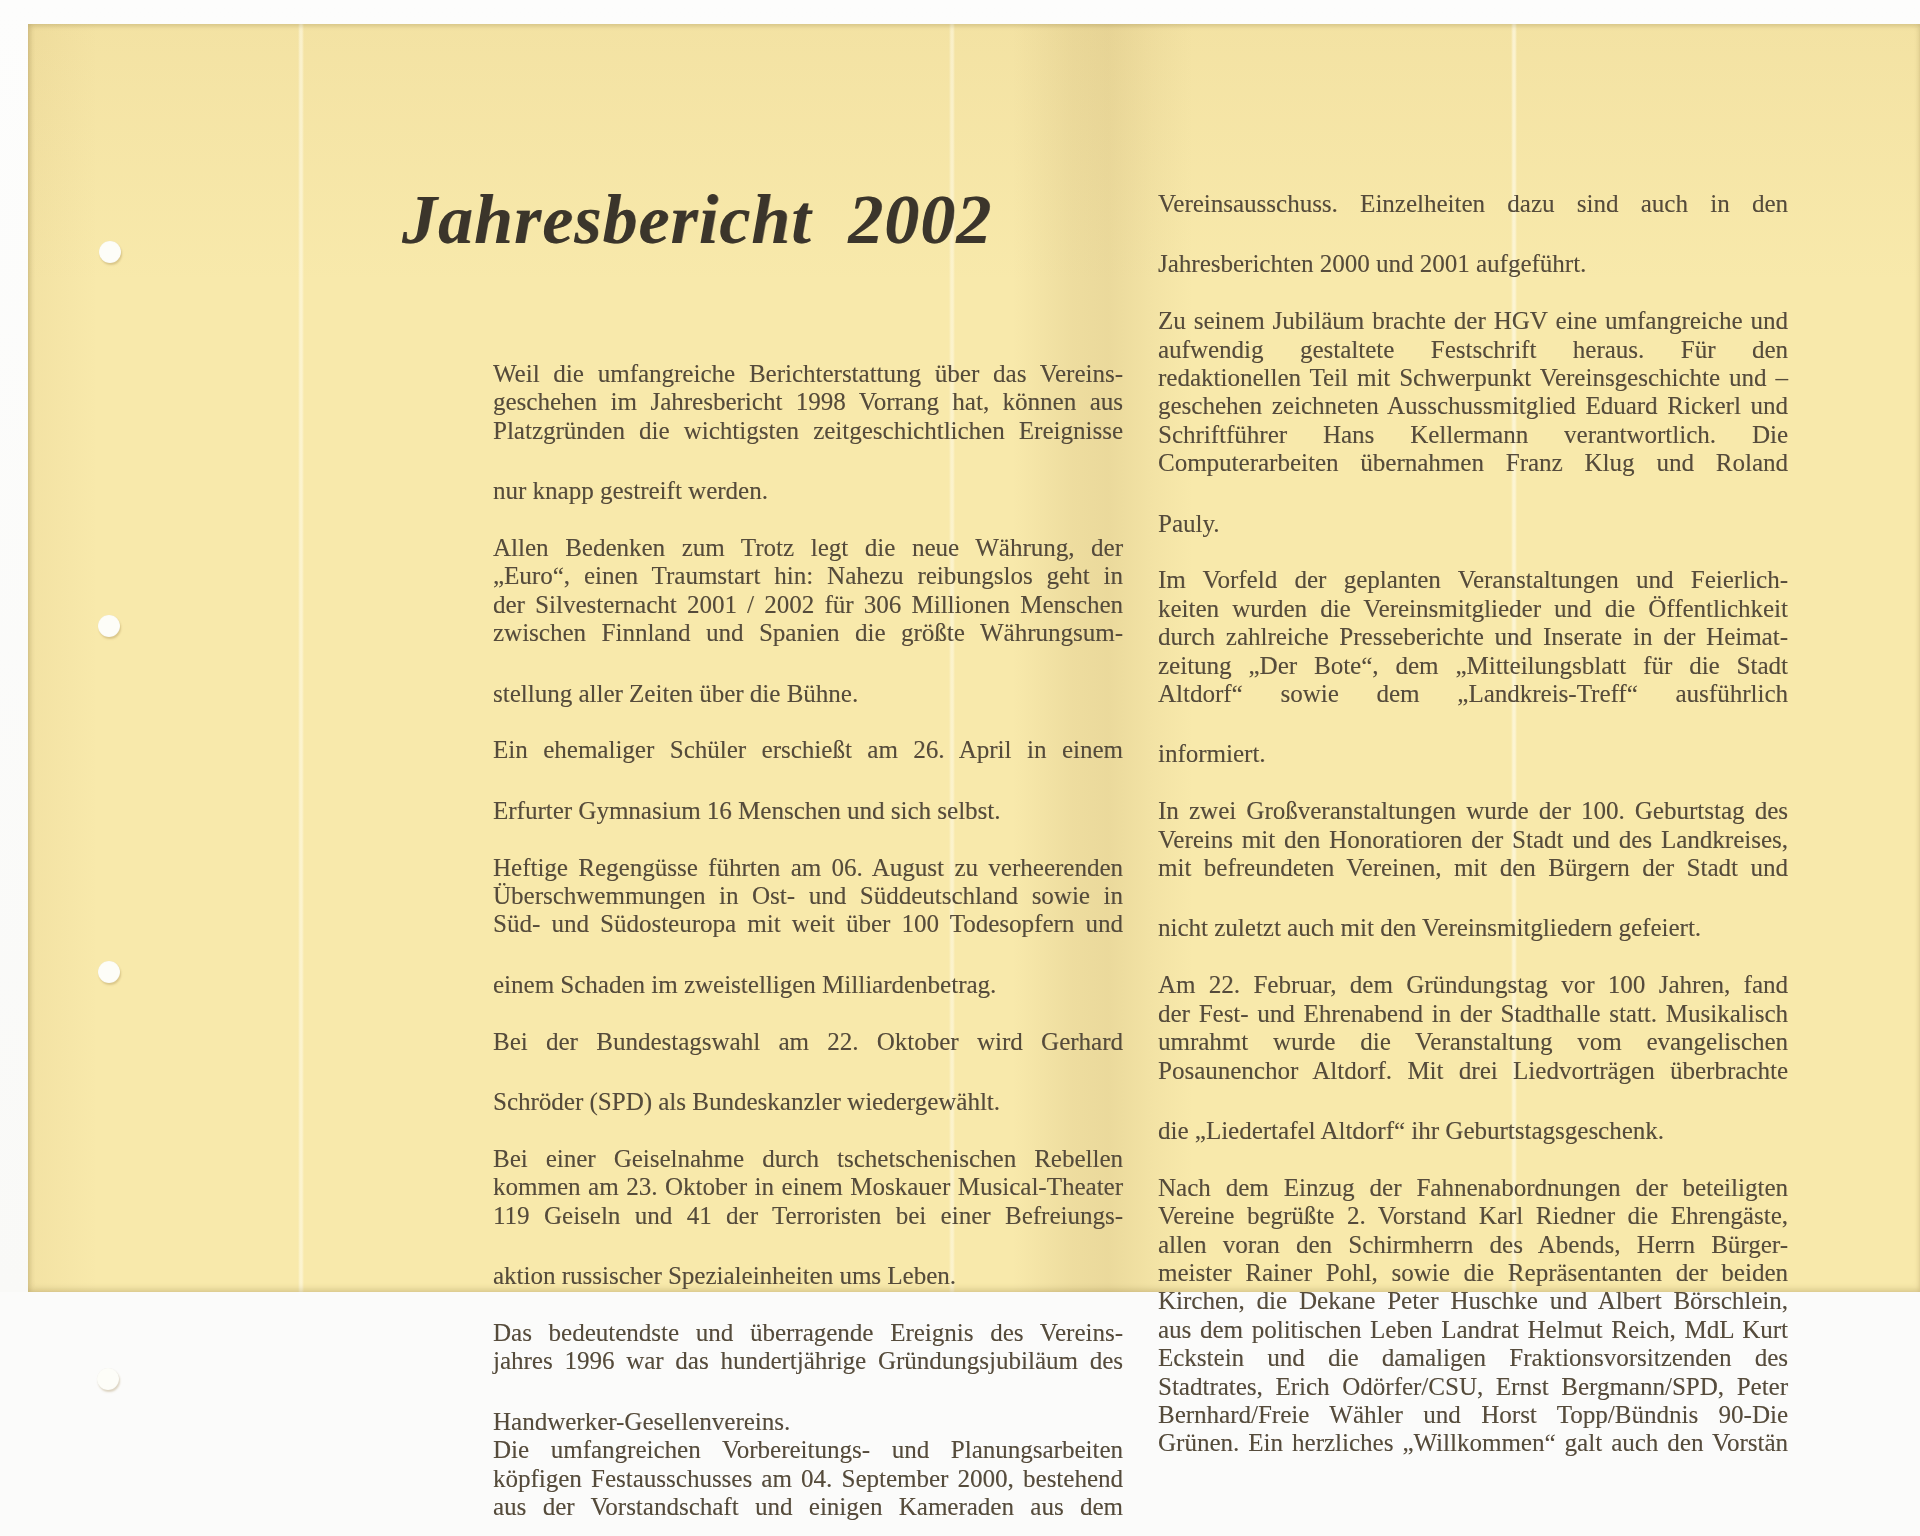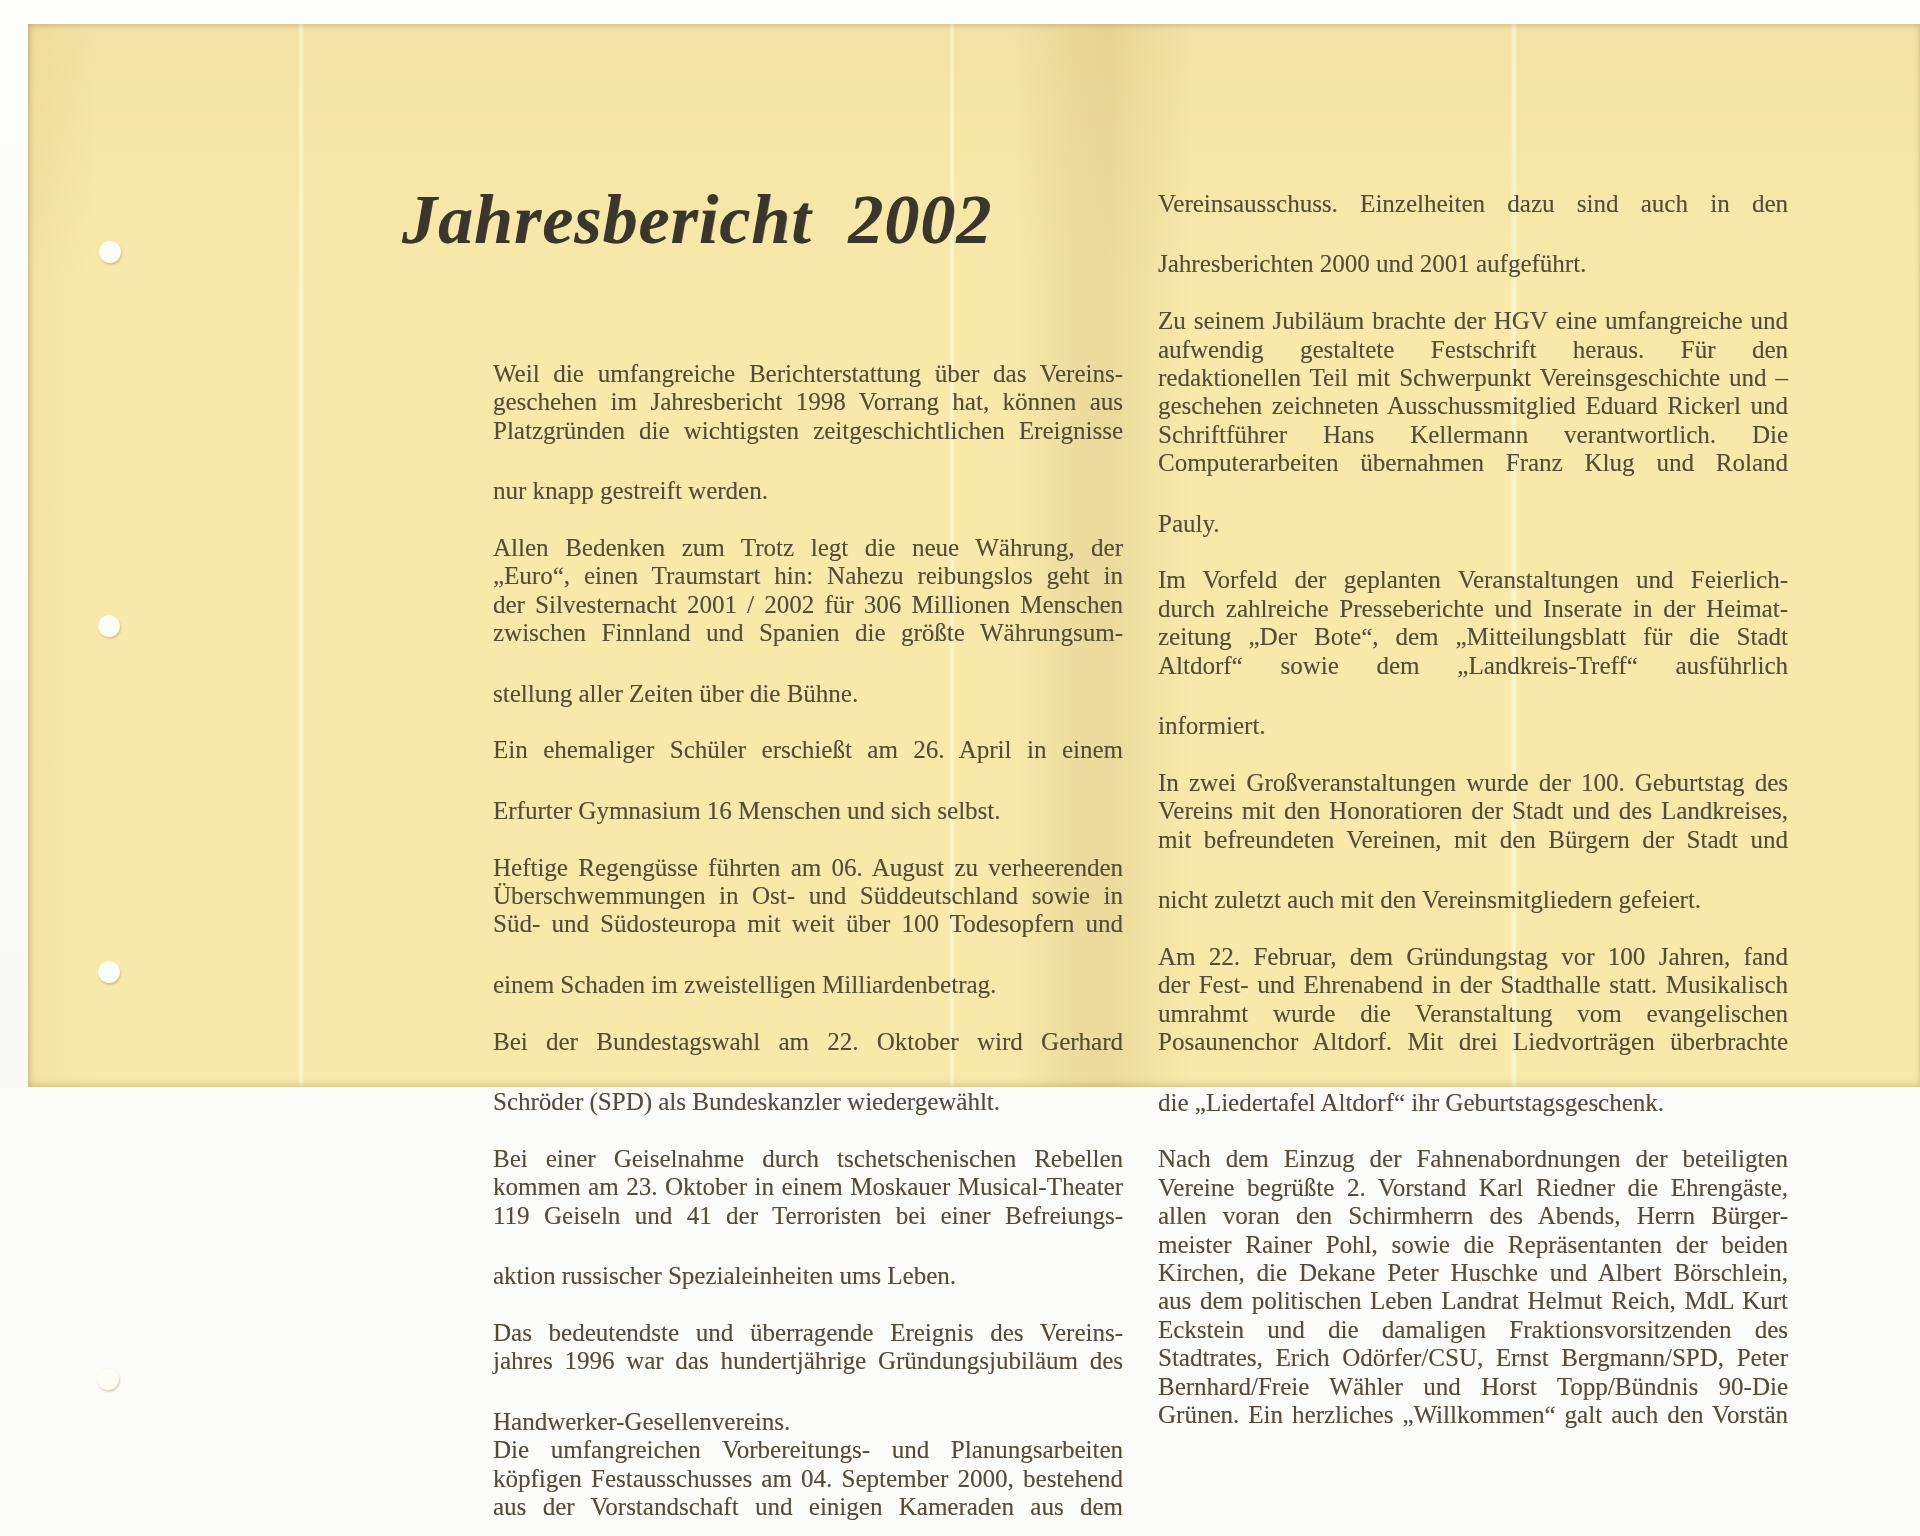--- a/index.html
+++ b/index.html
@@ -7,21 +7,21 @@
     padding: 0;
     width: 1920px;
     height: 1536px;
     overflow: hidden;
     background: #fbfbfa;
     font-family: "Liberation Serif", "DejaVu Serif", serif;
   }
   .scan {
     position: relative;
     width: 1920px;
-    height: 1087px;
+    height: 1292px;
     background: linear-gradient(180deg, #fdfdfc 0%, #f9f9f7 100%);
   }
   
   .paper {
     position: absolute;
     left: 28px;
     top: 24px;
     right: 0;
     bottom: 0;
     background:
@@ -156,20 +156,21 @@
         <div class="line">Zu seinem Jubiläum brachte der HGV eine umfangreiche und</div>
         <div class="line">aufwendig gestaltete Festschrift heraus. Für den</div>
         <div class="line">redaktionellen Teil mit Schwerpunkt Vereinsgeschichte und –</div>
         <div class="line">geschehen zeichneten Ausschussmitglied Eduard Rickerl und</div>
         <div class="line">Schriftführer Hans Kellermann verantwortlich. Die</div>
         <div class="line">Computerarbeiten übernahmen Franz Klug und Roland</div>
         <div class="line end">Pauly.</div>
       </div>
       <div class="para">
         <div class="line">Im Vorfeld der geplanten Veranstaltungen und Feierlich-</div>
+        <div class="line">keiten wurden die Vereinsmitglieder und die Öffentlichkeit</div>
         <div class="line">durch zahlreiche Presseberichte und Inserate in der Heimat-</div>
         <div class="line">zeitung „Der Bote“, dem „Mitteilungsblatt für die Stadt</div>
         <div class="line">Altdorf“ sowie dem „Landkreis-Treff“ ausführlich</div>
         <div class="line end">informiert.</div>
       </div>
       <div class="para">
         <div class="line">In zwei Großveranstaltungen wurde der 100. Geburtstag des</div>
         <div class="line">Vereins mit den Honoratioren der Stadt und des Landkreises,</div>
         <div class="line">mit befreundeten Vereinen, mit den Bürgern der Stadt und</div>
         <div class="line end">nicht zuletzt auch mit den Vereinsmitgliedern gefeiert.</div>

